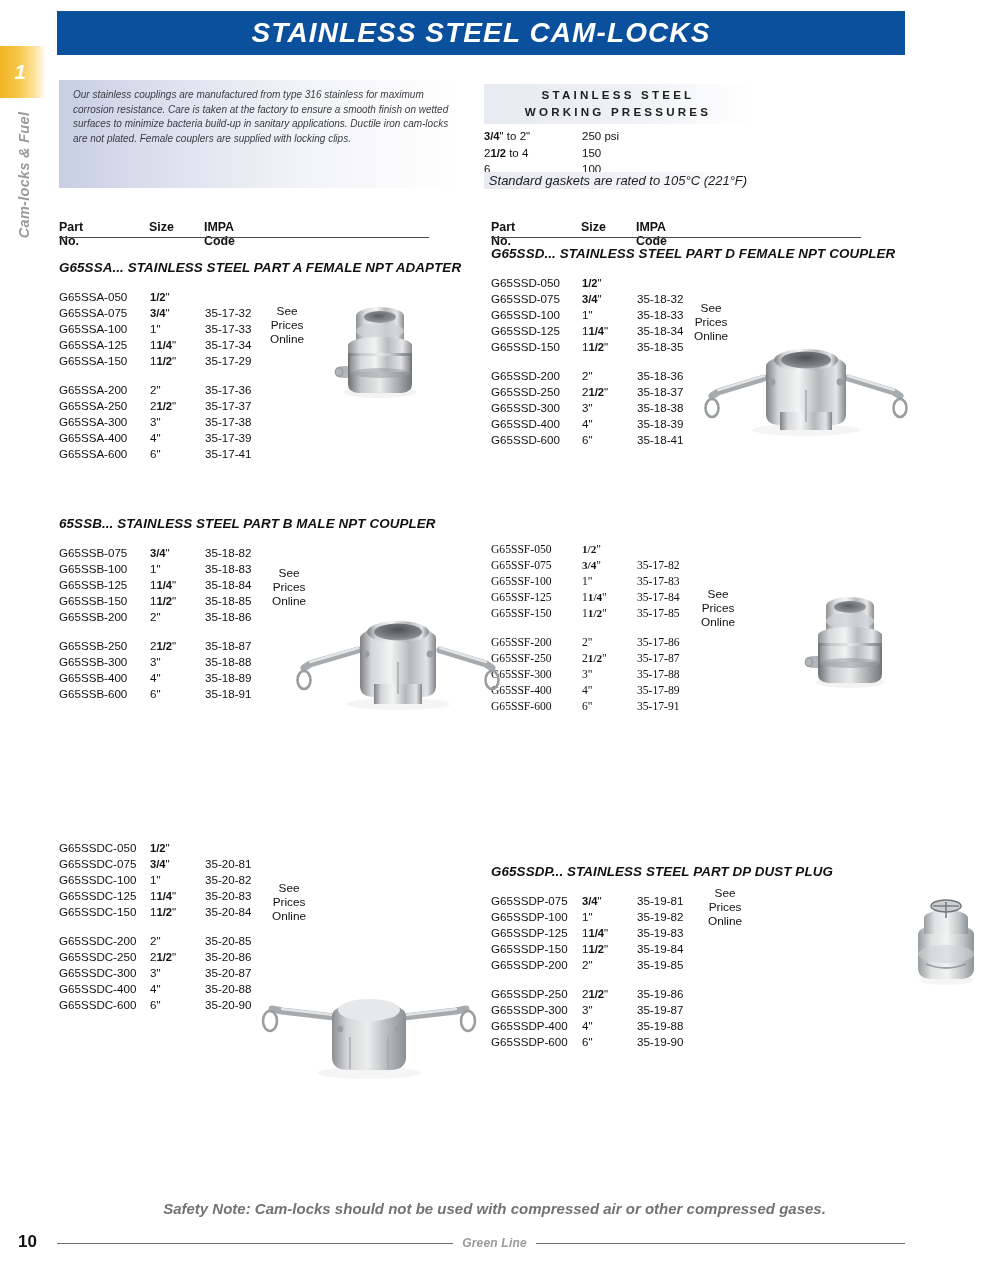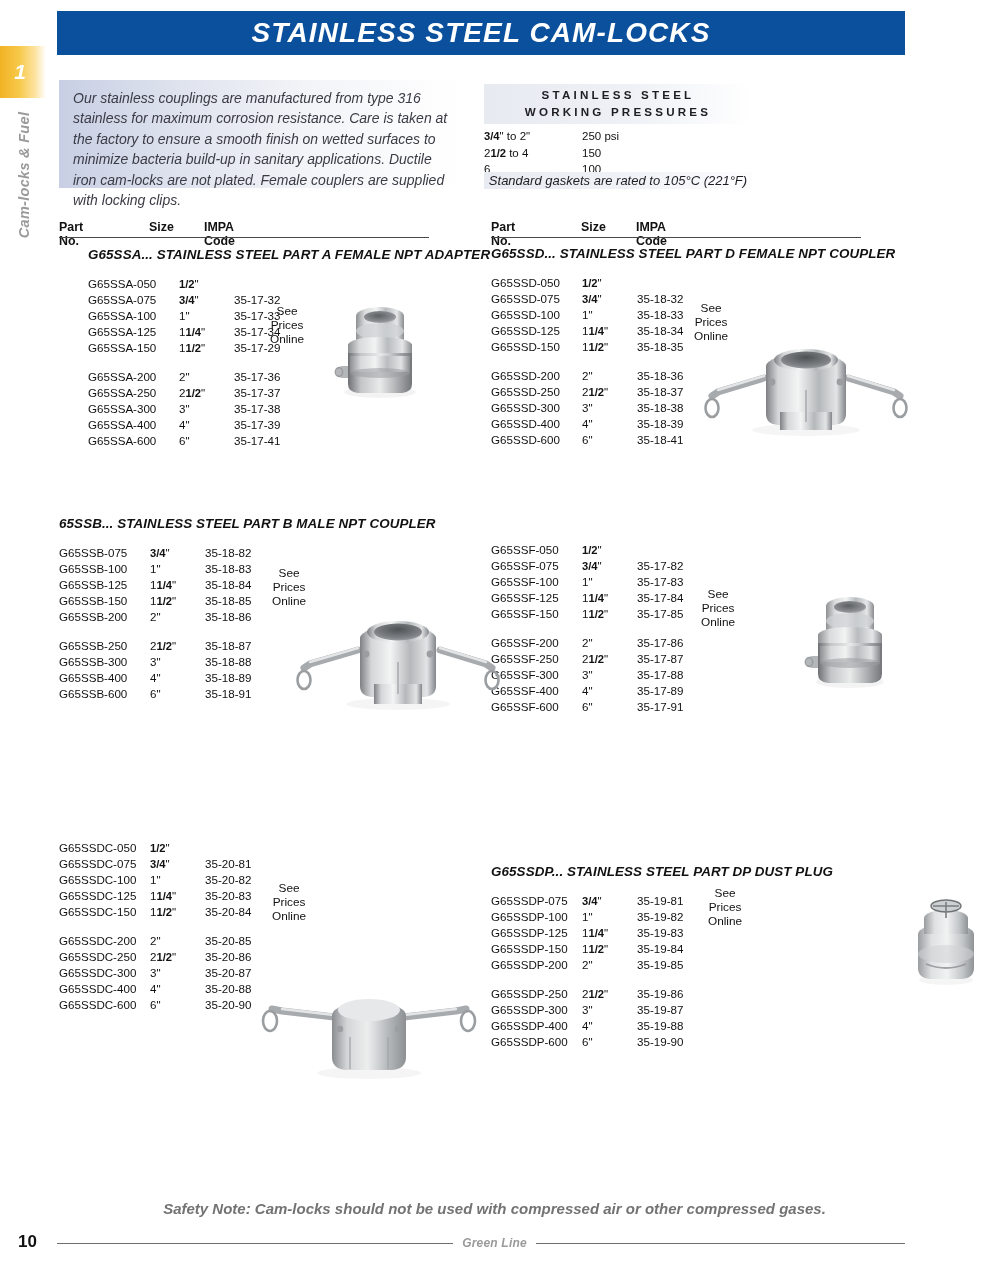--- a/index.html
+++ b/index.html
@@ -37,21 +37,21 @@
     color:#ffffff;font-size:28px;font-weight:bold;font-style:italic;
     letter-spacing:1.1px;
   }
   
   #intro-box{
     position:absolute;left:59px;top:80px;width:400px;height:108px;
     background:linear-gradient(to right,#c8cfe4 0%,#dfe3ee 30%,#f3f4f8 62%,#ffffff 100%);
   }
   #intro-text{
     position:absolute;left:14px;top:8px;width:382px;
-    font-size:14px;font-style:italic;color:#3b3b45;line-height:1.46;
+    font-size:10px;font-style:italic;color:#3b3b45;line-height:1.46;
   }
   
   #wp-box{
     position:absolute;left:484px;top:84px;width:268px;height:100px;
   }
   #wp-title{
     position:absolute;left:0;top:0;width:268px;
     background:linear-gradient(to right,#e8eaf2 0%,#eff1f6 55%,#ffffff 100%);
     padding:3px 0 3px 0;text-align:center;
     font-size:11.6px;font-weight:bold;letter-spacing:3.2px;color:#1d1d22;
@@ -161,21 +161,21 @@
   <span class="ch-impa">IMPA Code</span>
   <span class="ch-rule"></span>
 </div>
 <div class="col-head" style="left:491px;top:220px;">
   <span class="ch-part">Part No.</span>
   <span class="ch-size">Size</span>
   <span class="ch-impa">IMPA Code</span>
   <span class="ch-rule"></span>
 </div>
 
-<div class="block" id="blk-0" style="left:59px;top:247px;width:420px;margin-left:29px;">
+<div class="block" id="blk-0" style="left:59px;top:260px;width:420px;">
   <div class="block-title">G65SSA... STAINLESS STEEL PART A FEMALE NPT ADAPTER</div>
   <div class="rows">
       <div class="row">
         <span class="c-part">G65SSA-050</span>
         <span class="c-size"><span class="frac"><span class="nu">1</span>/<span class="de">2</span></span><span class="inch">"</span></span>
         <span class="c-impa"></span>
       </div>
       <div class="row">
         <span class="c-part">G65SSA-075</span>
         <span class="c-size"><span class="frac"><span class="nu">3</span>/<span class="de">4</span></span><span class="inch">"</span></span>
@@ -325,21 +325,21 @@
         <span class="c-impa">35-18-89</span>
       </div>
       <div class="row">
         <span class="c-part">G65SSB-600</span>
         <span class="c-size">6"</span>
         <span class="c-impa">35-18-91</span>
       </div>
     </div>
 </div>
 <div class="block" id="blk-3" style="left:491px;top:516px;width:420px;">
-  <div class="rows" style="margin-top:26px;">
+  <div class="rows" style="margin-top:26px;font-family:Liberation Serif, serif;">
       <div class="row">
         <span class="c-part">G65SSF-050</span>
         <span class="c-size"><span class="frac"><span class="nu">1</span>/<span class="de">2</span></span><span class="inch">"</span></span>
         <span class="c-impa"></span>
       </div>
       <div class="row">
         <span class="c-part">G65SSF-075</span>
         <span class="c-size"><span class="frac"><span class="nu">3</span>/<span class="de">4</span></span><span class="inch">"</span></span>
         <span class="c-impa">35-17-82</span>
       </div>

